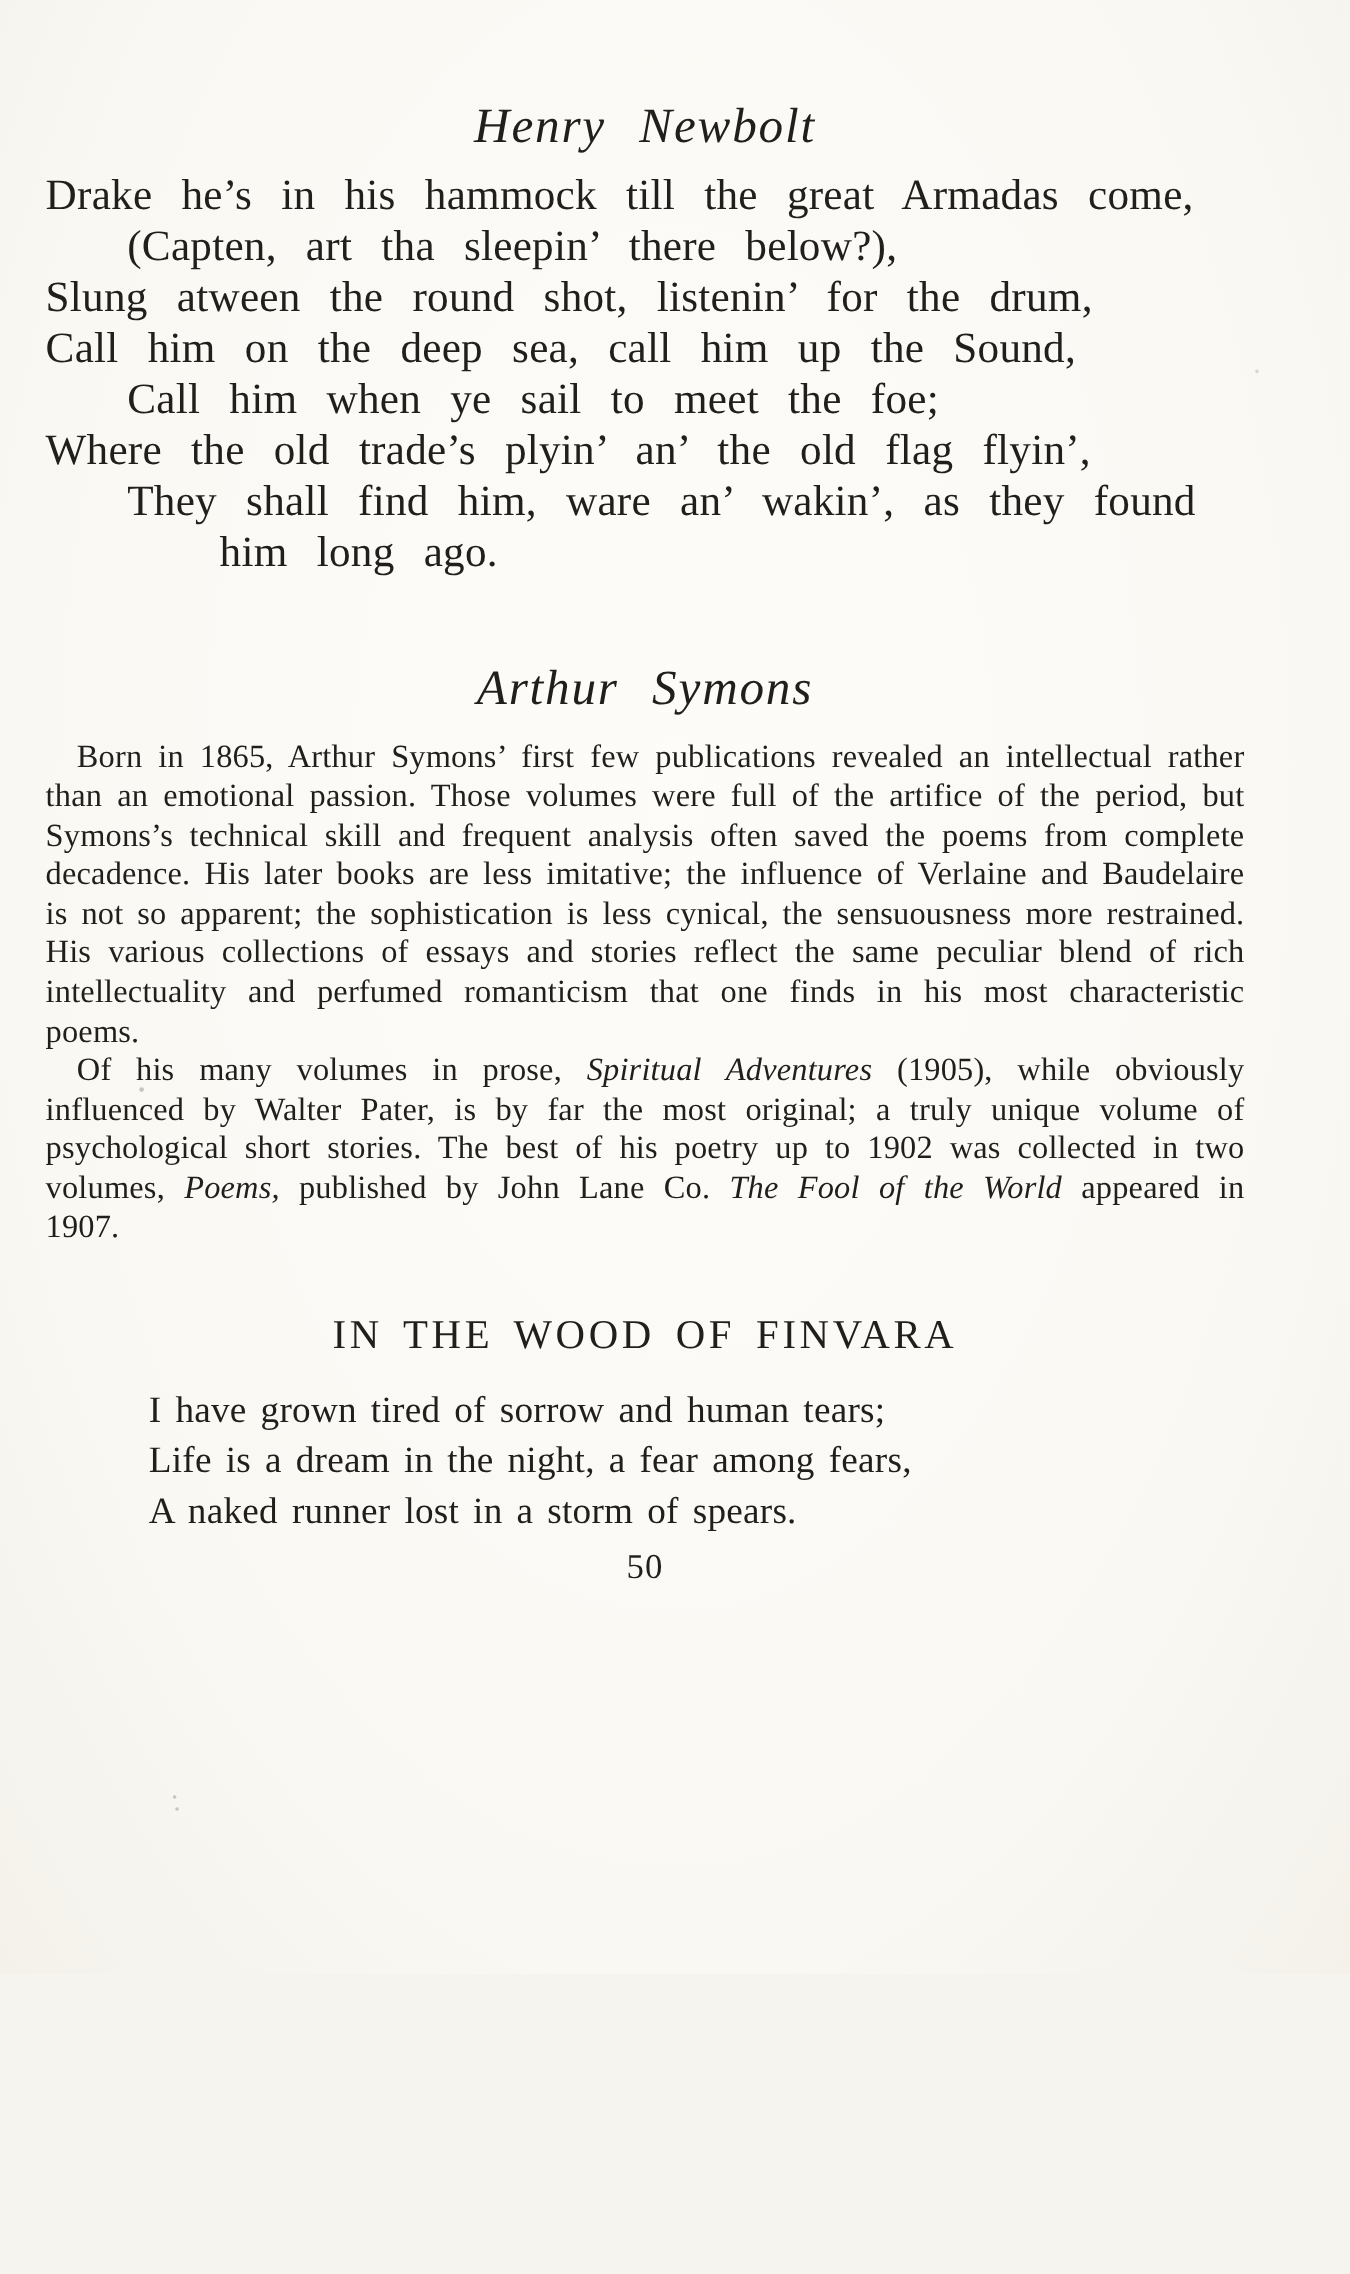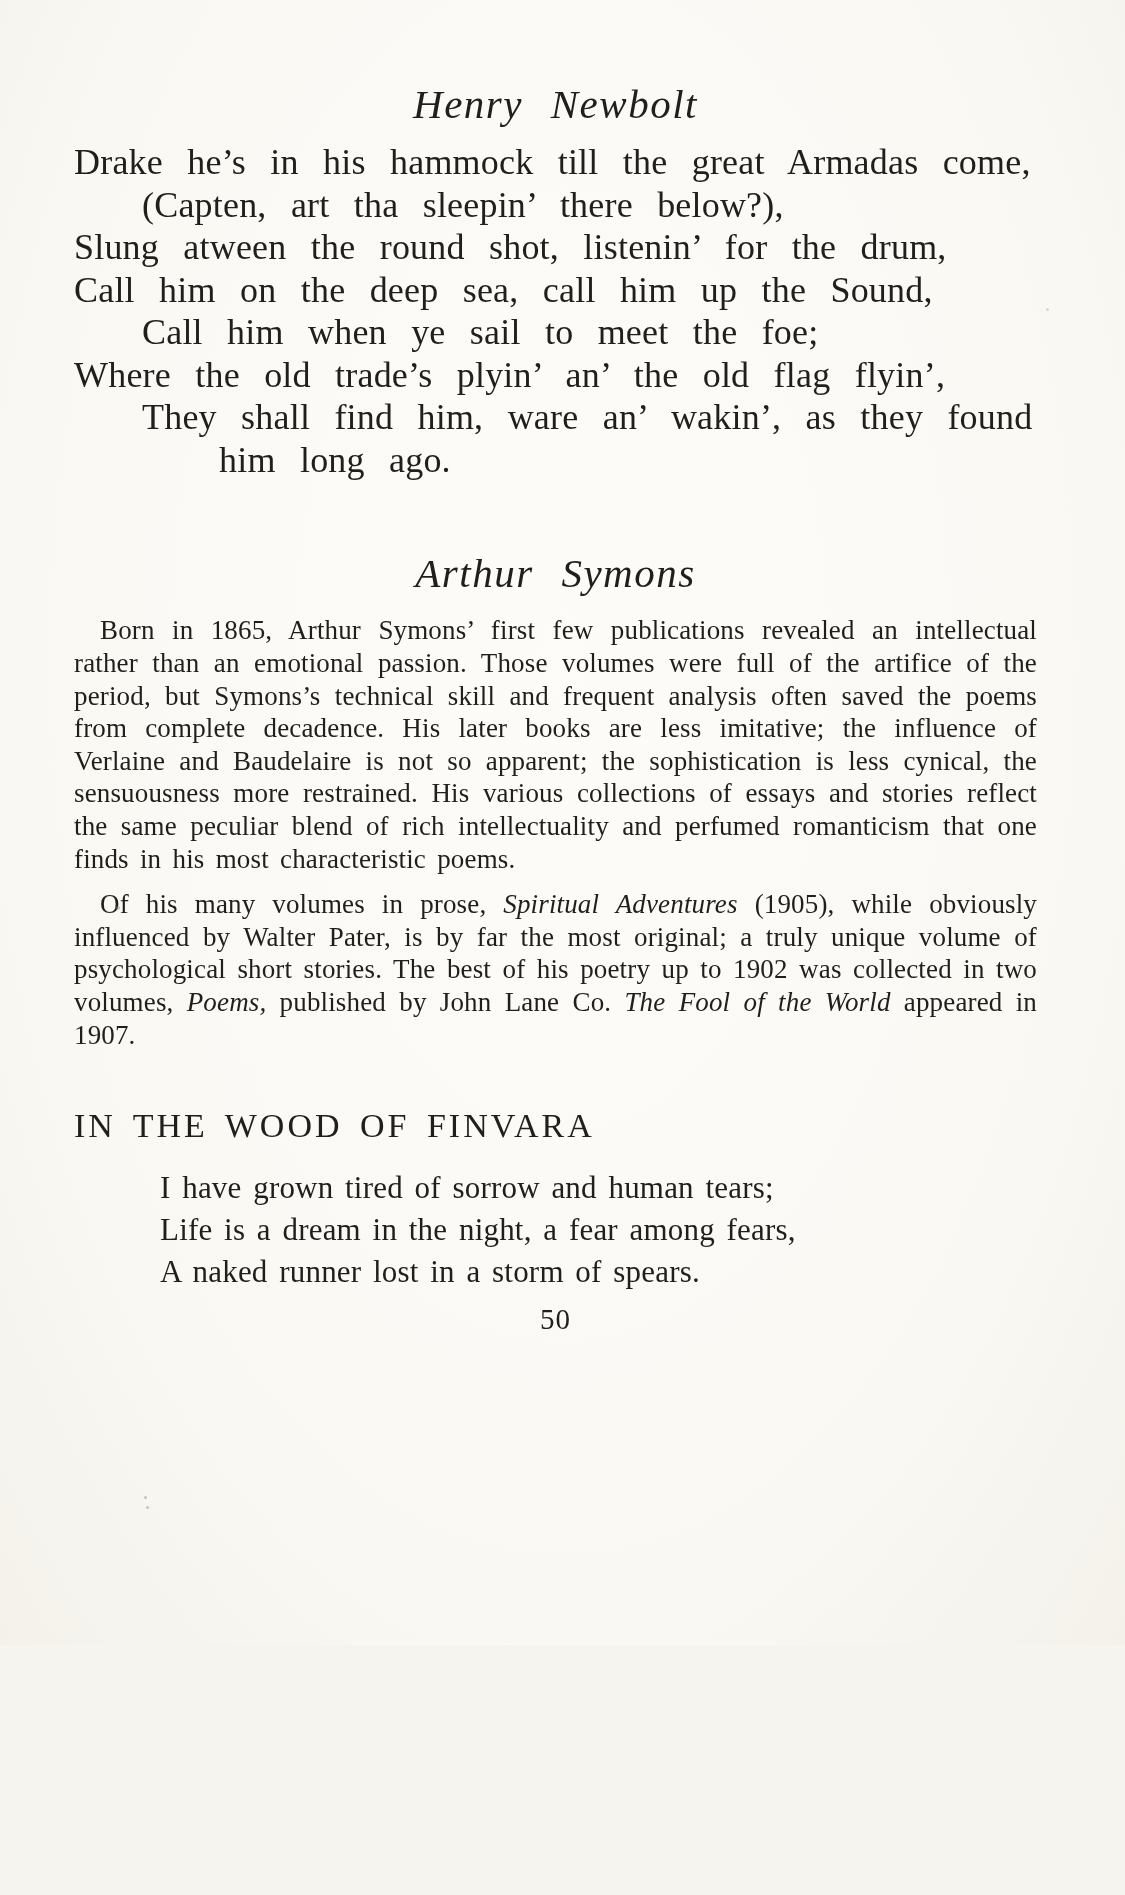--- a/index.html
+++ b/index.html
@@ -6,21 +6,21 @@
     margin: 0;
     padding: 0;
     background: #f6f4ef;
   }
   .page {
     position: relative;
     width: 1125px;
     height: 1645px;
     box-sizing: border-box;
     margin: 0 auto;
-    padding: 80px 88px 0 74px;
+    padding: 80px 88px 0 38px;
     background:
       radial-gradient(ellipse at 50% 40%, #fdfcf9 0%, #faf8f3 70%, #f3f1ea 100%);
     font-family: "Liberation Serif", "DejaVu Serif", serif;
     color: #211f1c;
     overflow: hidden;
   }
   .author-heading {
     margin: 0;
     text-align: center;
     font-style: italic;
@@ -47,25 +47,26 @@
   }
   .prose {
     margin: 16px 0 0 0;
     font-size: 27px;
     line-height: 32.6px;
     text-align: justify;
     text-indent: 26px;
     word-spacing: 0.16em;
     letter-spacing: 0.15px;
   }
-  .prose + .prose { margin-top: 13px; }
+  .prose + .prose { margin-top: 0; }
   .seg-italic { font-style: italic; }
 
   .poem-title {
     margin: 56px 0 0 0;
+    text-align: center;
     font-weight: normal;
     font-size: 34px;
     letter-spacing: 3px;
     word-spacing: 6px;
   }
   .finvara-poem {
     margin-top: 22px;
     padding-left: 74px;
     font-size: 31px;
   }

